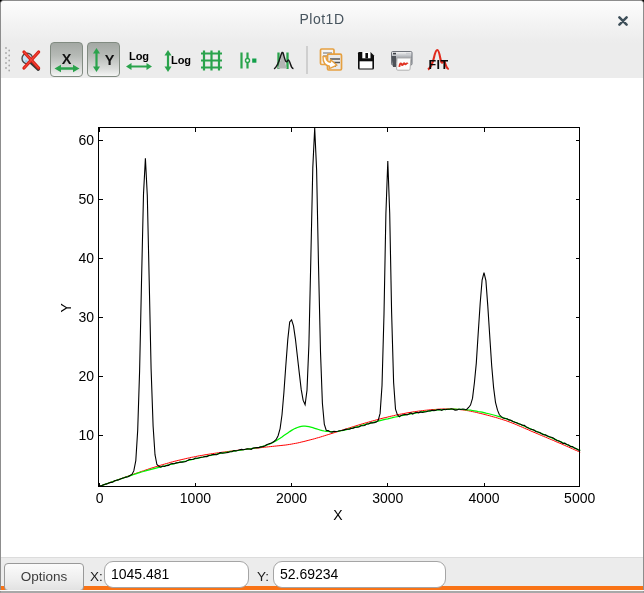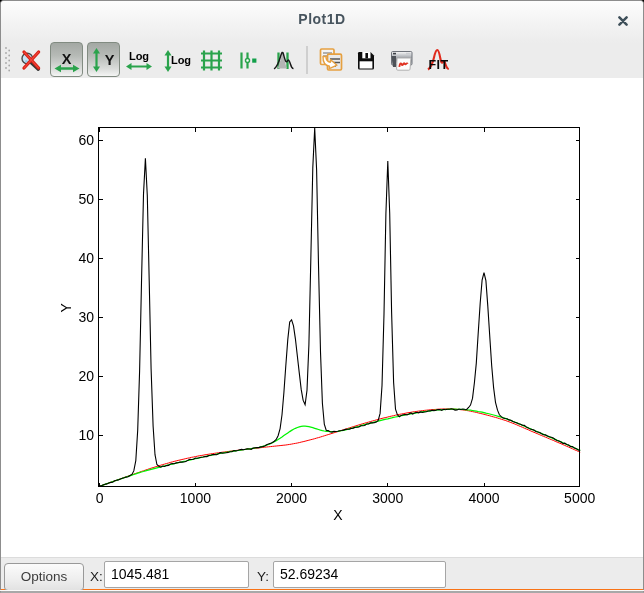--- a/index.html
+++ b/index.html
@@ -4,37 +4,37 @@
 <style>
 * { margin:0; padding:0; box-sizing:border-box; }
 html,body { background:#000; width:644px; height:593px; overflow:hidden;
   font-family:"Liberation Sans", sans-serif; }
 #win { position:absolute; left:0; top:0; width:644px; height:593px;
   border:1px solid #8d8d8d; border-bottom:2px solid #a8a8a8;
   border-radius:4px 4px 0 0; overflow:hidden; background:#ececec; }
 #titlebar { position:absolute; left:0; top:0; width:100%; height:42px;
   background:linear-gradient(#fdfdfd, #f3f3f3 55%, #ececec); }
 #title { position:absolute; top:10px; left:0; width:100%; text-align:center;
-  font-size:14px; font-weight:bold; color:#47545e; letter-spacing:0.5px; }
+  font-size:14px; font-weight:normal; color:#47545e; letter-spacing:0.5px; }
 #closex { position:absolute; right:15px; top:15px; }
 #toolbar { position:absolute; left:0; top:38px; width:100%; height:40px; }
 .btn { position:absolute; top:3px; width:33px; height:35px;
   border:1px solid #818b81; border-radius:4px;
   background:linear-gradient(#a3a8a3, #b6bab6 38%, #dadcda 78%, #f4f5f4); }
 #plot { position:absolute; left:0; top:77px; width:644px; height:479px; background:#fff; }
 #statusbar { position:absolute; left:0; top:556px; width:644px; height:33px;
-  background:#ececec; border-top:1px solid #dcdcdc; border-bottom:1px solid #f97316;text-decoration:underline; }
+  background:#ececec; border-top:1px solid #dcdcdc; border-bottom:4px solid #f97316;text-decoration:underline; }
 #strip { position:absolute; left:0; top:590px; width:644px; height:1px; background:#fafafa; }
 #optbtn { position:absolute; left:3px; top:5px; width:80px; height:28px;
   border:1px solid #999; border-radius:4px;
   background:linear-gradient(#fbfbfb, #eeeeee 60%, #e2e2e2);
   font-size:13.5px; color:#3c3c3c; text-align:center; line-height:26px; }
 .slabel { position:absolute; top:11px; font-size:13.5px; color:#1a1a1a; }
 .sbox { position:absolute; top:3px; height:27px; background:#fff;
-  border:1px solid #a5a5a5; border-radius:2px; font-size:14px; color:#000;
+  border:1px solid #a5a5a5; border-radius:9px; font-size:14px; color:#000;
   line-height:25px; padding-left:6px; }
 </style>
 </head>
 <body>
 <div id="win">
   <div id="titlebar">
     <div id="title">Plot1D</div>
     <svg id="closex" width="10" height="10" viewBox="0 0 10 10">
       <path d="M1.4,1.4 L8.6,8.6 M8.6,1.4 L1.4,8.6" stroke="#3f505a" stroke-width="2.5" stroke-linecap="round"></path>
     </svg>

